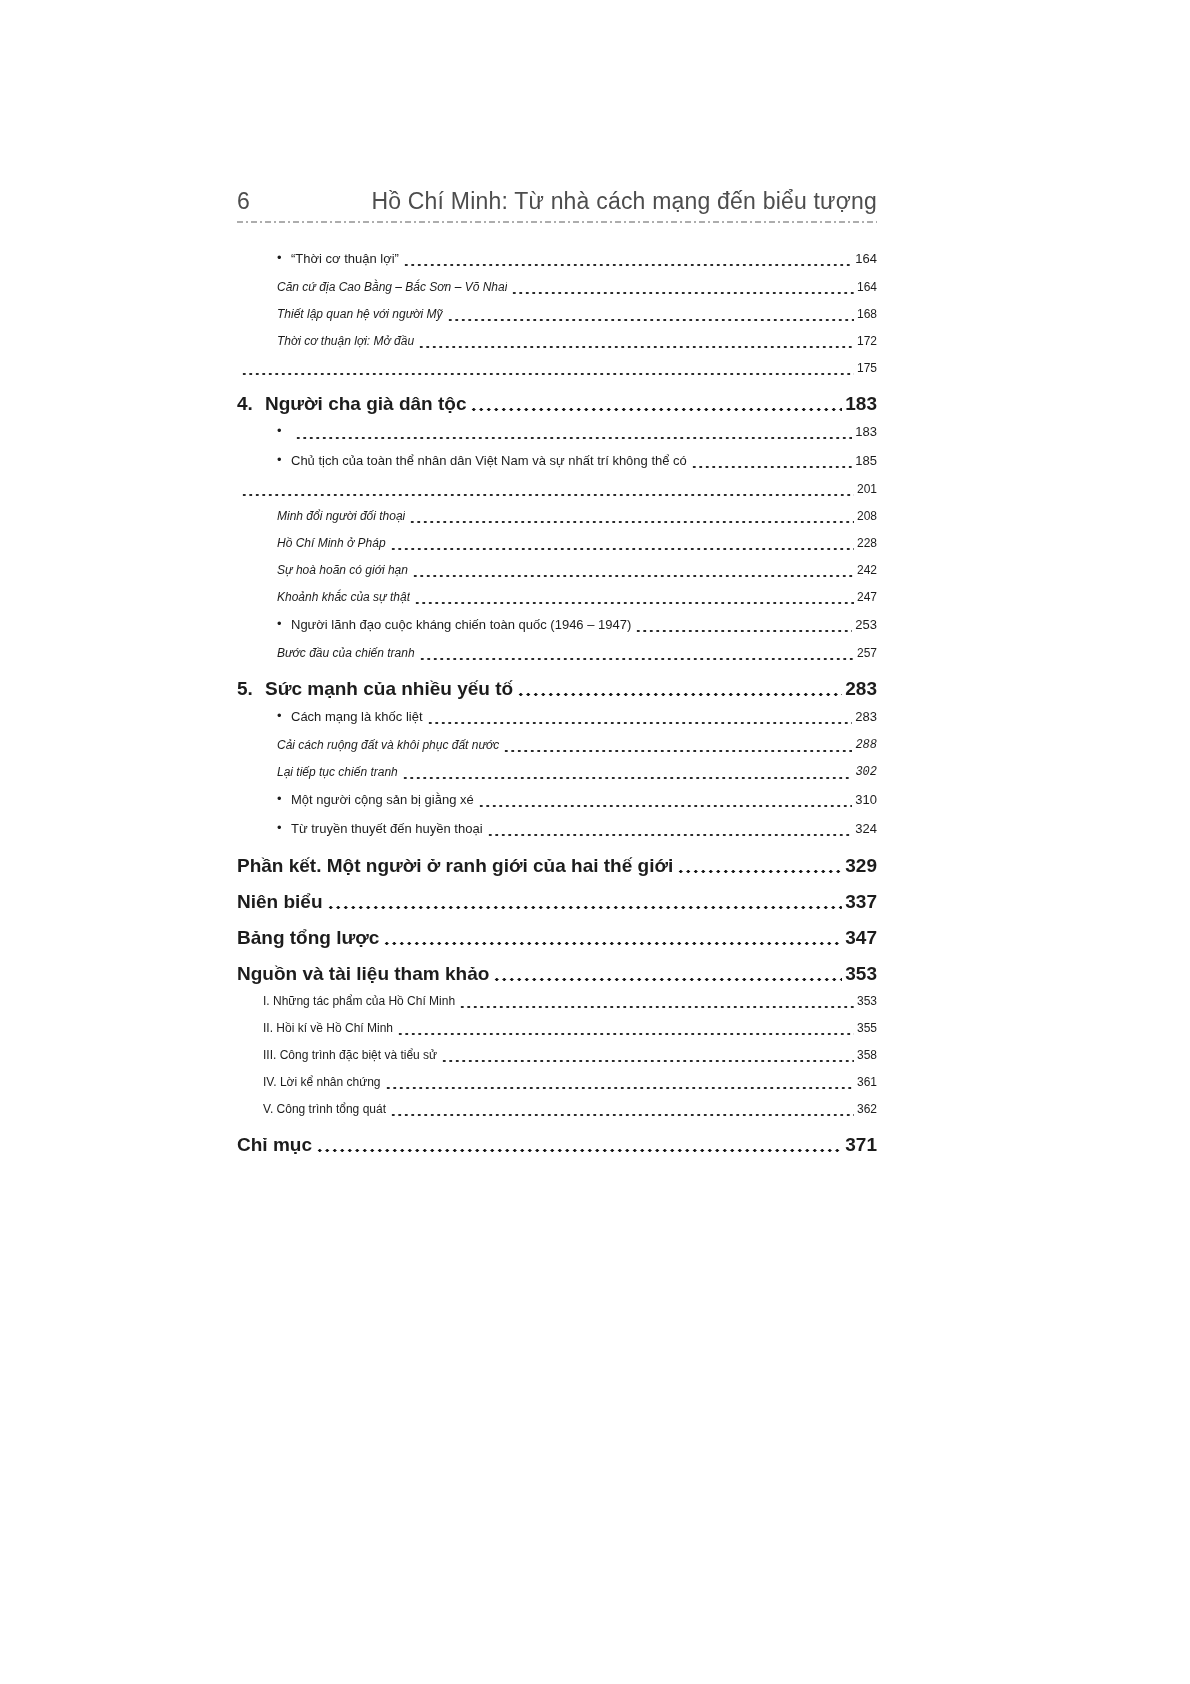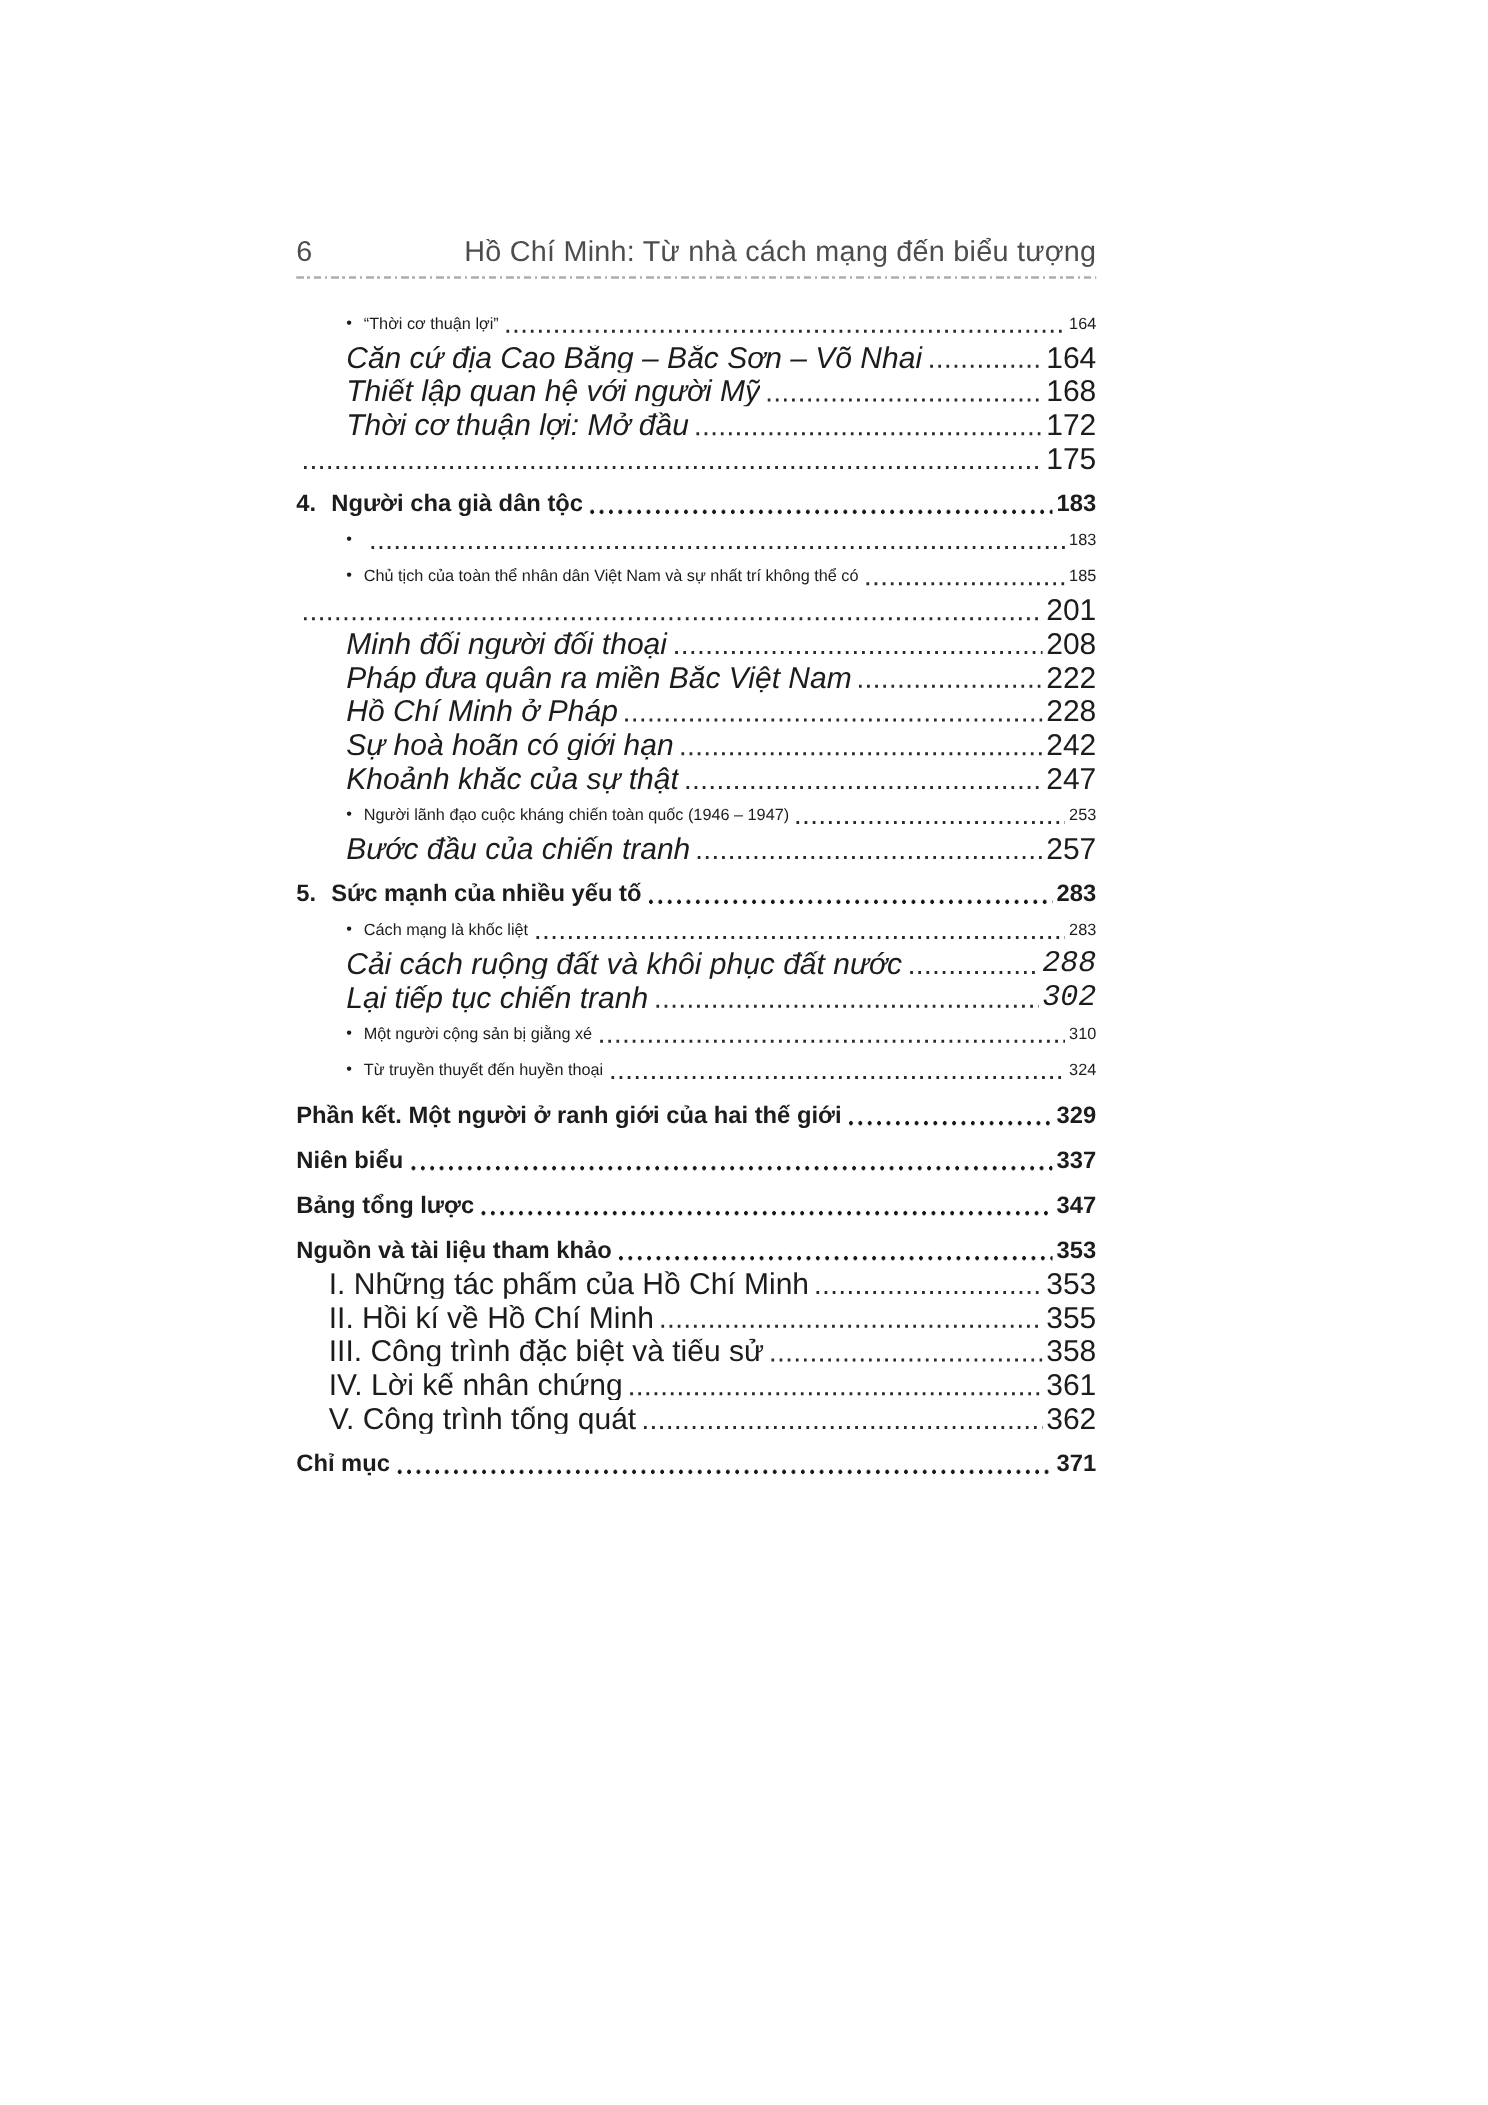--- a/index.html
+++ b/index.html
@@ -16,21 +16,21 @@
     display:flex;justify-content:space-between;align-items:baseline;
     color:#4d4d4d;font-size:23px;line-height:26px;letter-spacing:0.2px;
   }
   .sep{
     margin-top:7px;height:2px;
     background:repeating-linear-gradient(90deg,#adadad 0 6px,transparent 6px 9px,#adadad 9px 11px,transparent 11px 14px);
   }
   .toc{padding-top:24px;}
   .row{
     display:flex;align-items:flex-end;
-    font-size:24px;line-height:22px;margin-bottom:5px;
+    font-size:12px;line-height:22px;margin-bottom:5px;
     white-space:nowrap;
   }
   .row .txt{flex:0 1 auto;overflow:hidden;}
   .dots{
     flex:1 1 10px;min-width:8px;height:4px;margin:0 3px 3px 4px;
     background-image:radial-gradient(circle,#2a2a2a 1.15px,transparent 1.3px);
     background-size:6.5px 4px;background-repeat:repeat-x;background-position:left bottom;
   }
   .pg{flex:0 0 auto;}
   .pg.it{font-style:italic;font-family:Liberation Mono, monospace;}
@@ -102,25 +102,20 @@
         <div class="row italic">
           <span class="dots"></span>
           <span class="pg">201</span>
         </div>
         <div class="row italic">
           <span class="txt">Minh đổi người đối thoại</span>
           <span class="dots"></span>
           <span class="pg">208</span>
         </div>
         <div class="row italic">
-          <span class="txt">Pháp đưa quân ra miền Bắc Việt Nam</span>
-          <span class="dots"></span>
-          <span class="pg">222</span>
-        </div>
-        <div class="row italic">
           <span class="txt">Hồ Chí Minh ở Pháp</span>
           <span class="dots"></span>
           <span class="pg">228</span>
         </div>
         <div class="row italic">
           <span class="txt">Sự hoà hoãn có giới hạn</span>
           <span class="dots"></span>
           <span class="pg">242</span>
         </div>
         <div class="row italic">

